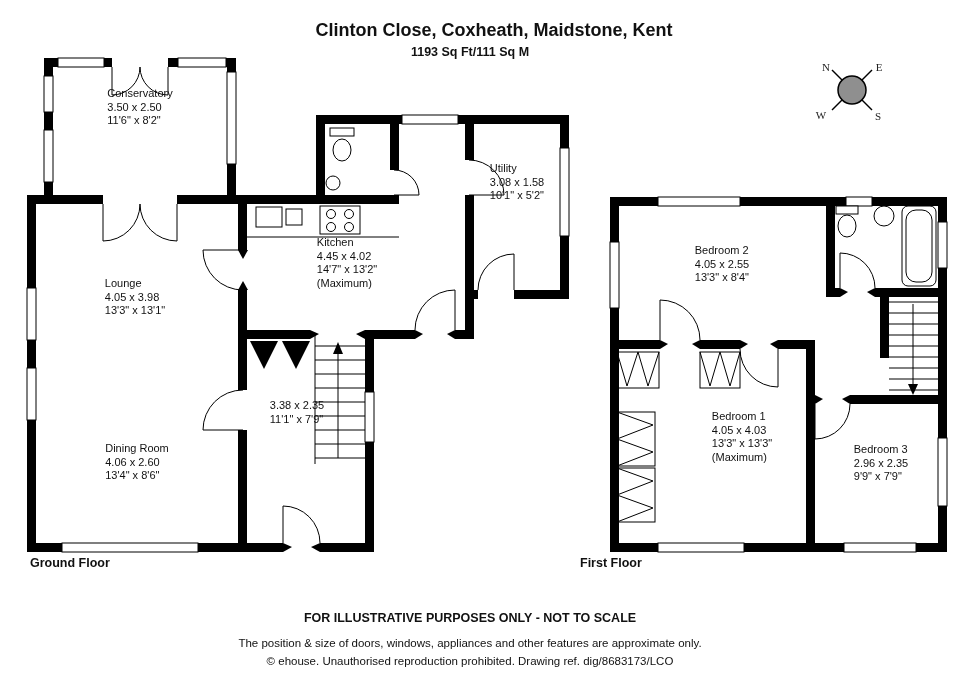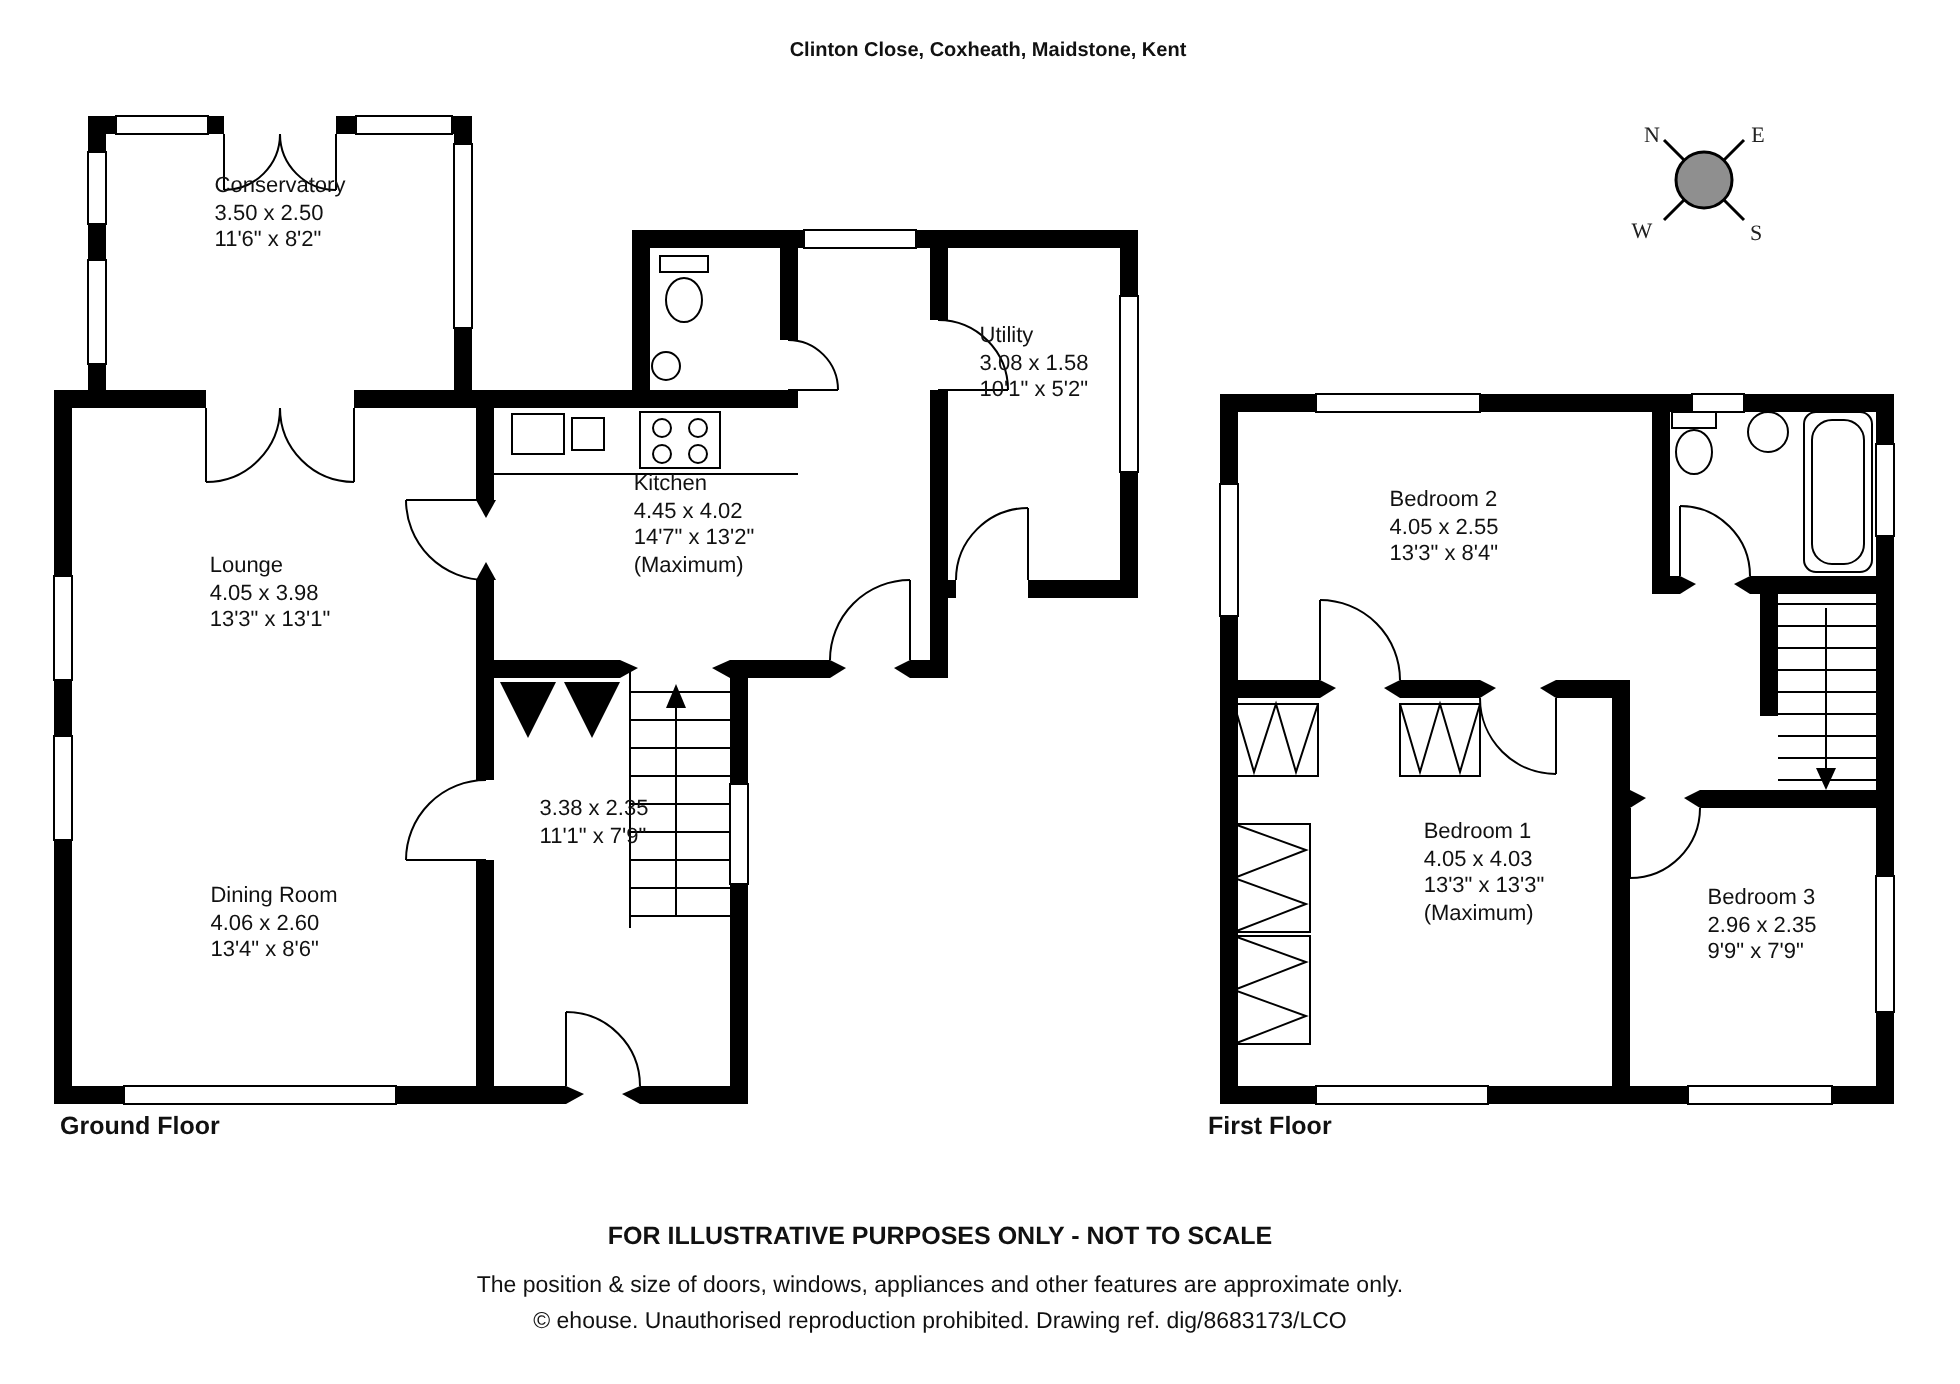--- a/index.html
+++ b/index.html
@@ -1,20 +1,20 @@
 <!DOCTYPE html>
 <html><head>
 <meta charset="utf-8">
 <style>
   html,body{margin:0;padding:0;background:#fff;}
   .page{position:relative;width:980px;height:692px;background:#fff;overflow:hidden;
         font-family:"Liberation Sans",sans-serif;color:#111;}
   svg.plan{position:absolute;left:0;top:0;}
   .header{position:absolute;left:0;top:20px;width:940px;text-align:center;}
-  .header .h1{font-size:10px;font-weight:bold;margin-bottom:3px;margin-left:48px;}
+  .header .h1{font-size:18px;font-weight:bold;margin-bottom:3px;margin-left:48px;}
   .header .h2{font-size:12.5px;font-weight:bold;line-height:16px;}
   .room-label{position:absolute;transform:translate(-50%,-50%);text-align:left;
               font-size:11px;line-height:13.5px;white-space:nowrap;}
   .floor-label{position:absolute;font-size:12.5px;font-weight:bold;}
   .footer{position:absolute;left:0;top:611px;width:940px;text-align:center;}
   .footer .f1{font-size:12.5px;font-weight:bold;margin-bottom:9px;}
   .footer .f2{font-size:11.5px;line-height:18px;}
   .wall{fill:#000;}
   .win{fill:#fff;stroke:#000;stroke-width:1;}
   .thin{fill:none;stroke:#000;stroke-width:1;}
@@ -265,20 +265,21 @@
       <circle cx="852" cy="90" r="14" fill="#8f8f8f" stroke="#000" stroke-width="1.5"></circle>
       <text class="compass-text" x="826" y="71" text-anchor="middle">N</text>
       <text class="compass-text" x="879" y="71" text-anchor="middle">E</text>
       <text class="compass-text" x="821" y="119" text-anchor="middle">W</text>
       <text class="compass-text" x="878" y="120" text-anchor="middle">S</text>
     </g>
   </svg>
 
   <div class="header">
     <div class="h1">Clinton Close, Coxheath, Maidstone, Kent</div>
+    <div class="h2">1193 Sq Ft/111 Sq M</div>
   </div>
 
   <div class="room-label" style="left:140px;top:107px">
     <div>Conservatory</div>
     <div>3.50 x 2.50</div>
     <div>11'6" x 8'2"</div>
   </div>
 
   <div class="room-label" style="left:135px;top:297px">
     <div>Lounge</div>
@@ -323,21 +324,21 @@
     <div>(Maximum)</div>
   </div>
 
   <div class="room-label" style="left:881px;top:463px">
     <div>Bedroom 3</div>
     <div>2.96 x 2.35</div>
     <div>9'9" x 7'9"</div>
   </div>
 
   <div class="floor-label" style="left:30px;top:556px">Ground Floor</div>
-  <div class="floor-label" style="left:604px;top:556px">First Floor</div>
+  <div class="floor-label" style="left:580px;top:556px">First Floor</div>
 
   <div class="footer">
     <div class="f1">FOR ILLUSTRATIVE PURPOSES ONLY - NOT TO SCALE</div>
     <div class="f2">The position &amp; size of doors, windows, appliances and other features are approximate only.</div>
     <div class="f2">© ehouse. Unauthorised reproduction prohibited. Drawing ref. dig/8683173/LCO</div>
   </div>
 
 </div>
 
 </body></html>

